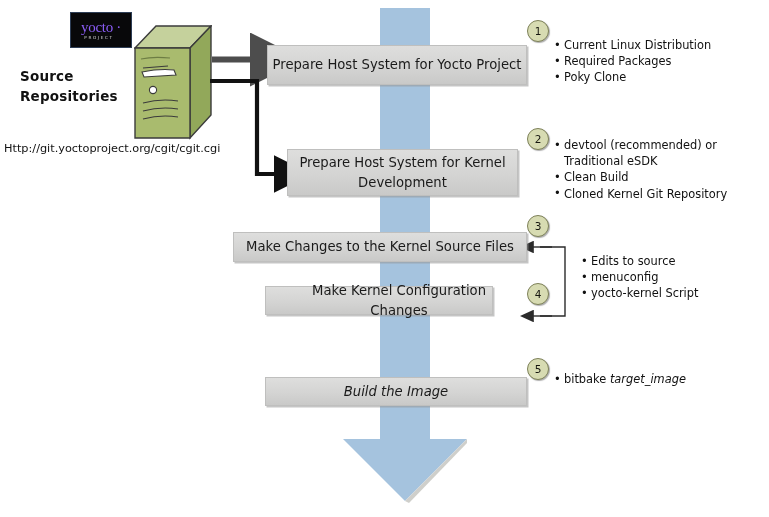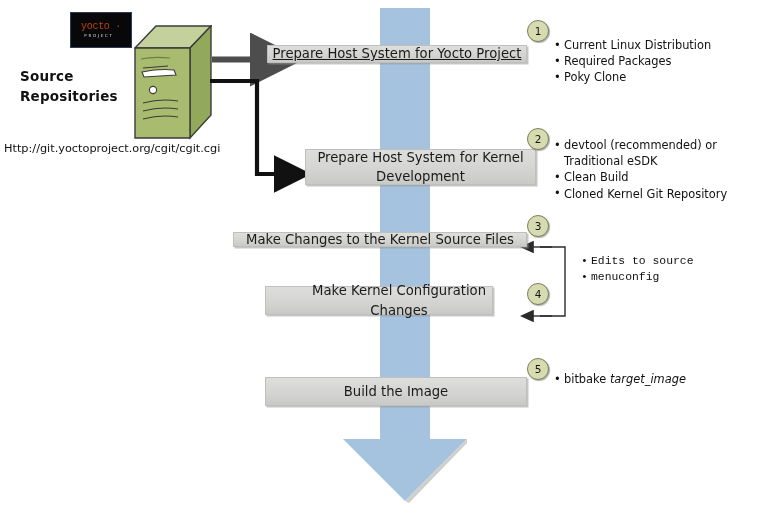--- a/index.html
+++ b/index.html
@@ -26,24 +26,24 @@
     background: #08080a;
     border: 1px solid #2d3d55;
     box-sizing: border-box;
     display: flex;
     flex-direction: column;
     align-items: center;
     justify-content: center;
     line-height: 1;
   }
   .yocto-logo .y-main {
-    color: #c2410c;
-    font-size: 10px;
+    color: #8b5cf6;
+    font-size: 15px;
     letter-spacing: -0.3px;
-    font-family: Liberation Mono, monospace;
+    font-family: Liberation Serif, serif;
   }
   .yocto-logo .y-sub {
     color: #d8d8d8;
     font-size: 4.2px;
     letter-spacing: 1.6px;
     margin-top: 1.5px;
     transform: translateX(-2px);
   }
 
   .src-label {
@@ -103,25 +103,25 @@
     box-sizing: border-box;
     display: flex;
     align-items: center;
     justify-content: center;
     text-align: center;
     color: #1a1a1a;
     font-size: 13.2px;
     line-height: 1.45;
     box-shadow: 1.5px 1.5px 0 rgba(150,150,150,0.55);
   }
-  #box1 { left: 267px; top: 45px;  width: 260px; height: 18px; text-decoration: underline; }
-  #box2 { left: 305px; top: 149px; width: 231px; height: 36px; }
-  #box3 { left: 233px; top: 232px; width: 294px; height: 15px; }
+  #box1 { left: 267px; top: 45px;  width: 260px; height: 40px; }
+  #box2 { left: 287px; top: 149px; width: 231px; height: 47px; }
+  #box3 { left: 233px; top: 232px; width: 294px; height: 30px; }
   #box4 { left: 265px; top: 286px; width: 228px; height: 29px; padding-left: 40px; }
-  #box5 { left: 265px; top: 377px; width: 262px; height: 29px; }
+  #box5 { left: 265px; top: 377px; width: 262px; height: 29px; font-style: italic; }
 
   
   .step-circle {
     position: absolute;
     width: 22px;
     height: 22px;
     border-radius: 50%;
     background: #d7dbb2;
     border: 1px solid #7e8259;
     box-sizing: border-box;
@@ -158,21 +158,21 @@
   .bullets li::before {
     content: "\2022";
     position: absolute;
     left: -10px;
     top: -0.5px;
   }
   .bullets li i { font-style: italic; }
 
   #ann1 { left: 551px; top: 37px;  width: 200px; }
   #ann2 { left: 551px; top: 137px; width: 205px; }
-  #ann34 { left: 578px; top: 253px; width: 175px; font-family: Liberation Mono, monospace; }
+  #ann34 { left: 578px; top: 253px; width: 175px; }
   #ann5 { left: 551px; top: 371px; width: 190px; }
 
   
   .conn {
     position: absolute;
     left: 0;
     top: 0;
     width: 769px;
     height: 517px;
     pointer-events: none;
@@ -268,20 +268,21 @@
 Traditional eSDK</li>
       <li>Clean Build</li>
       <li>Cloned Kernel Git Repository</li>
     </ul>
   </div>
 
   <div class="bullets" id="ann34">
     <ul>
       <li>Edits to source</li>
       <li>menuconfig</li>
+      <li>yocto-kernel Script</li>
     </ul>
   </div>
 
   <div class="bullets" id="ann5">
     <ul>
       <li><span>bitbake </span><i>target_image</i></li>
     </ul>
   </div>
 
 </div>

